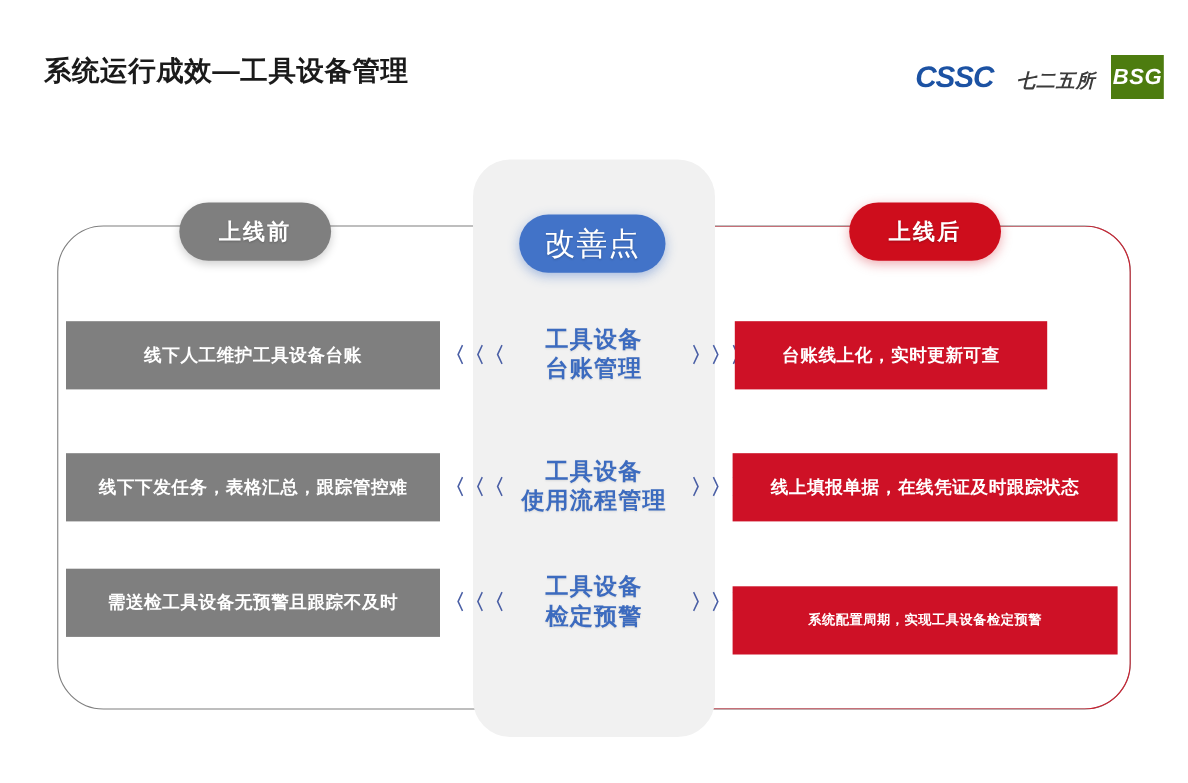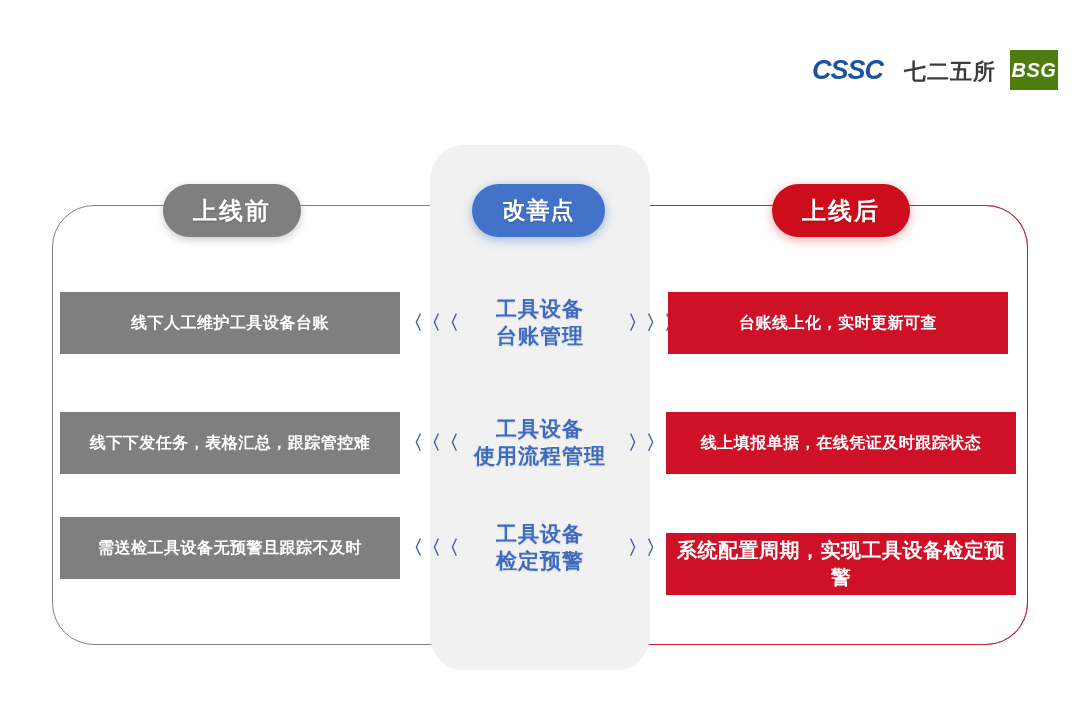--- a/index.html
+++ b/index.html
@@ -39,26 +39,27 @@
   }
   .brand-cssc {
     font-size: 27px;
     font-weight: bold;
     font-style: italic;
     color: #1c52a3;
     letter-spacing: -1px;
     line-height: 1;
   }
   .brand-cn {
-    font-size: 22px;
+    font-size: 17px;
     font-weight: bold;
     color: #3b3b3b;
     line-height: 1;
     margin-left: -4px;
     letter-spacing: 1px;
+    font-style: italic;
   }
   .brand-left {
     display: flex;
     align-items: baseline;
     gap: 25px;
   }
   .brand-bsg {
     background: #4d7c0f;
     color: #ffffff;
     font-style: italic;
@@ -107,43 +108,43 @@
   }
 
   
   .pill {
     position: absolute;
     display: flex;
     align-items: center;
     justify-content: center;
     border-radius: 28px;
     color: #ffffff;
-    font-size: 24px;
+    font-size: 20px;
     font-weight: bold;
     letter-spacing: 2px;
     text-shadow: 0 1px 2px rgba(0,0,0,0.22);
   }
   .pill-before {
     left: 163px;
     top: 184px;
     width: 138px;
     height: 53px;
     background: #7f7f7f;
     box-shadow: 0 3px 9px rgba(0,0,0,0.20);
   }
   .pill-improve {
     left: 472px;
-    top: 184px;
+    top: 195px;
     width: 133px;
     height: 53px;
     background: #4273c8;
     box-shadow: 0 3px 11px rgba(66,115,200,0.45);
     letter-spacing: 1px;
-    font-weight: bold;
-    font-size: 23px;
+    font-weight: normal;
+    font-size: 28px;
   }
   .pill-after {
     left: 772px;
     top: 184px;
     width: 138px;
     height: 53px;
     background: #ce0d1c;
     box-shadow: 0 3px 11px rgba(206,13,28,0.35);
   }
 
@@ -219,30 +220,31 @@
     display: flex;
     align-items: center;
     justify-content: center;
     font-size: 16px;
     font-weight: bold;
     letter-spacing: 0.5px;
     box-sizing: border-box;
     padding: 0 6px;
     text-align: center;
   }
-  .row-1 .box-right { left: 668px; width: 340px; }
+  .row-1 .box-right { left: 668px; width: 284px; }
   .row-2 .box-right { font-size: 16px; }
-  .row-3 .box-right { font-size: 20px; margin-top: 31px; }
+  .row-3 .box-right { font-size: 12px; margin-top: 31px; }
   .mid-line2 { display: block; }
 </style>
 </head>
 <body>
 
 <div class="slide">
 
+  <div class="slide-title">系统运行成效—工具设备管理</div>
 
   <div class="brand">
     <div class="brand-left">
       <span class="brand-cssc">CSSC</span>
       <span class="brand-cn">七二五所</span>
     </div>
     <div class="brand-bsg">BSG</div>
   </div>
 
   <div class="frame"></div>

